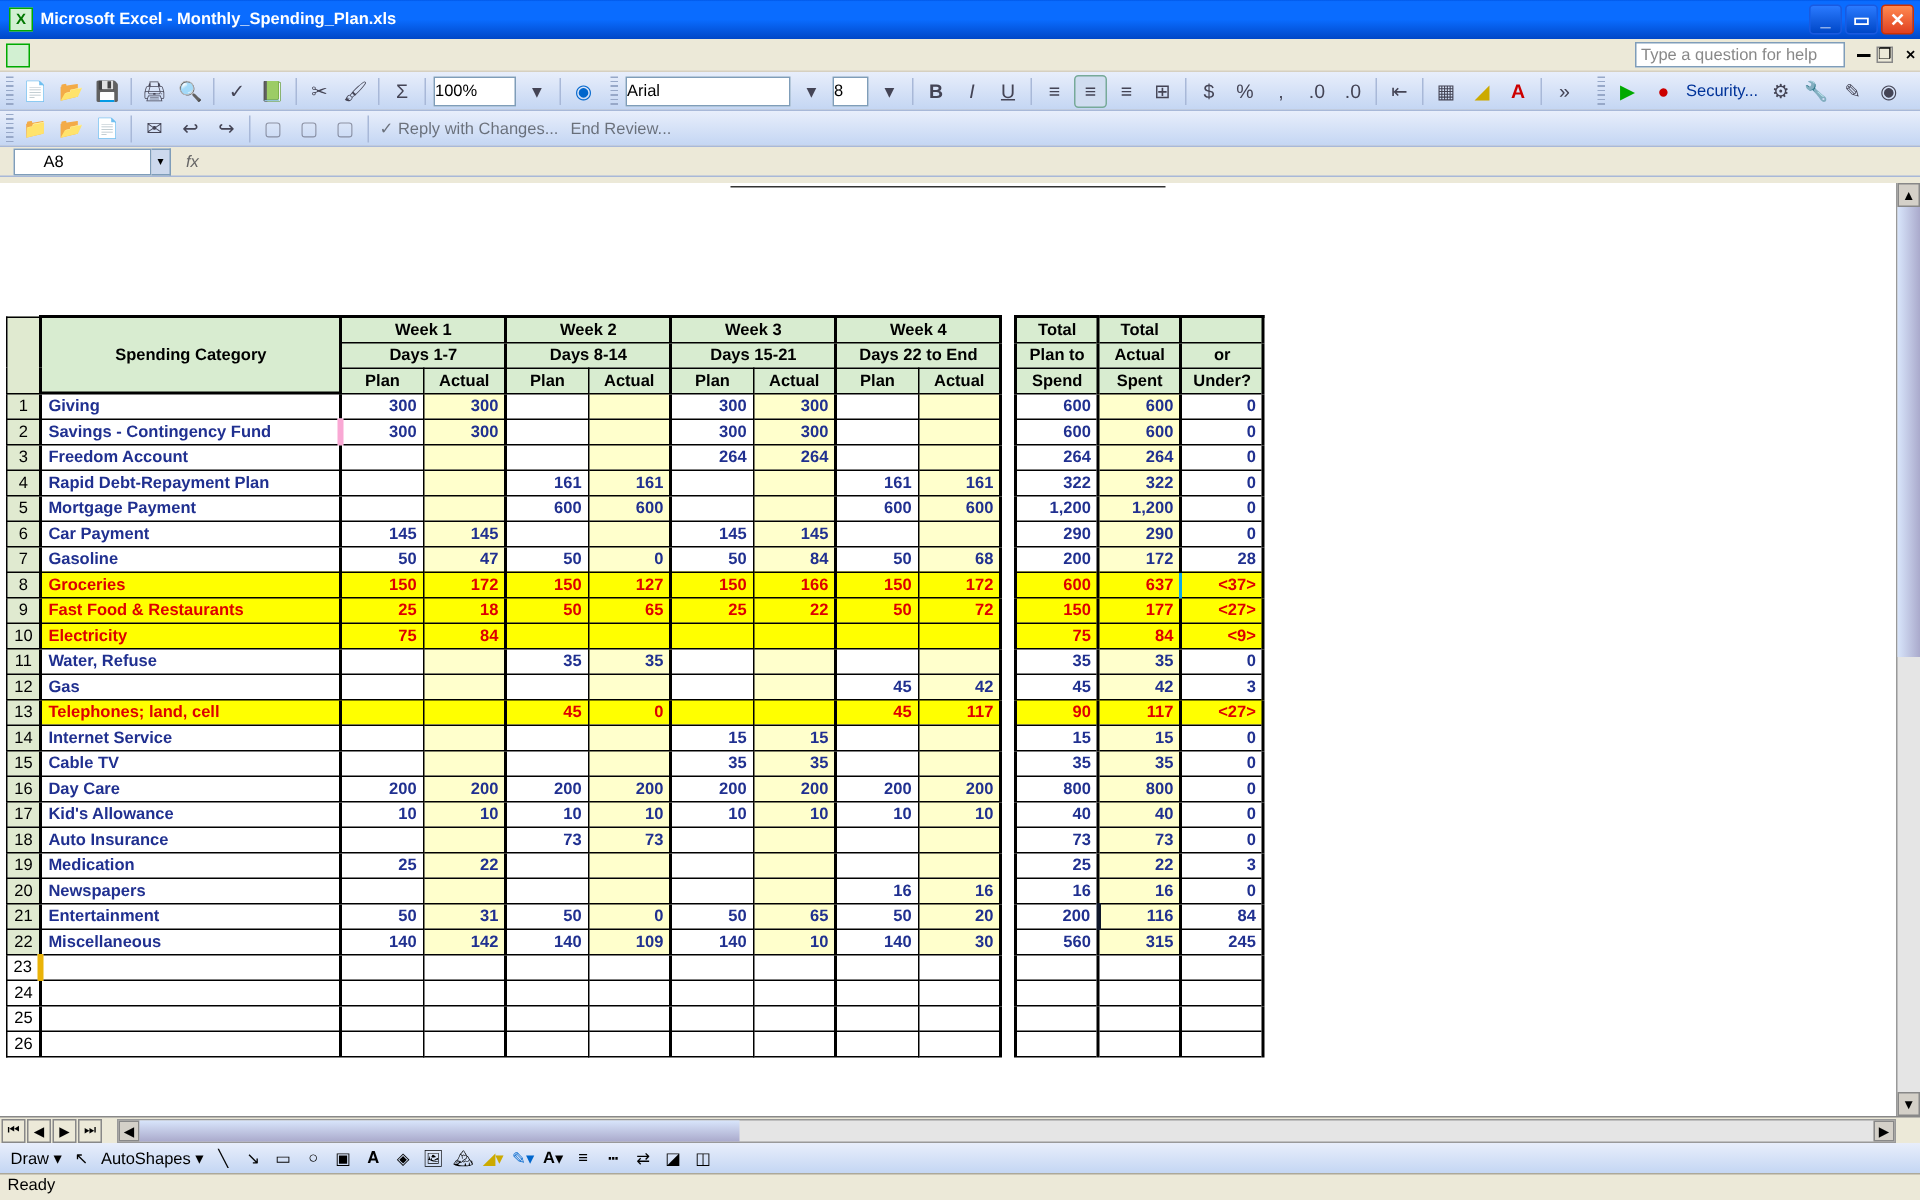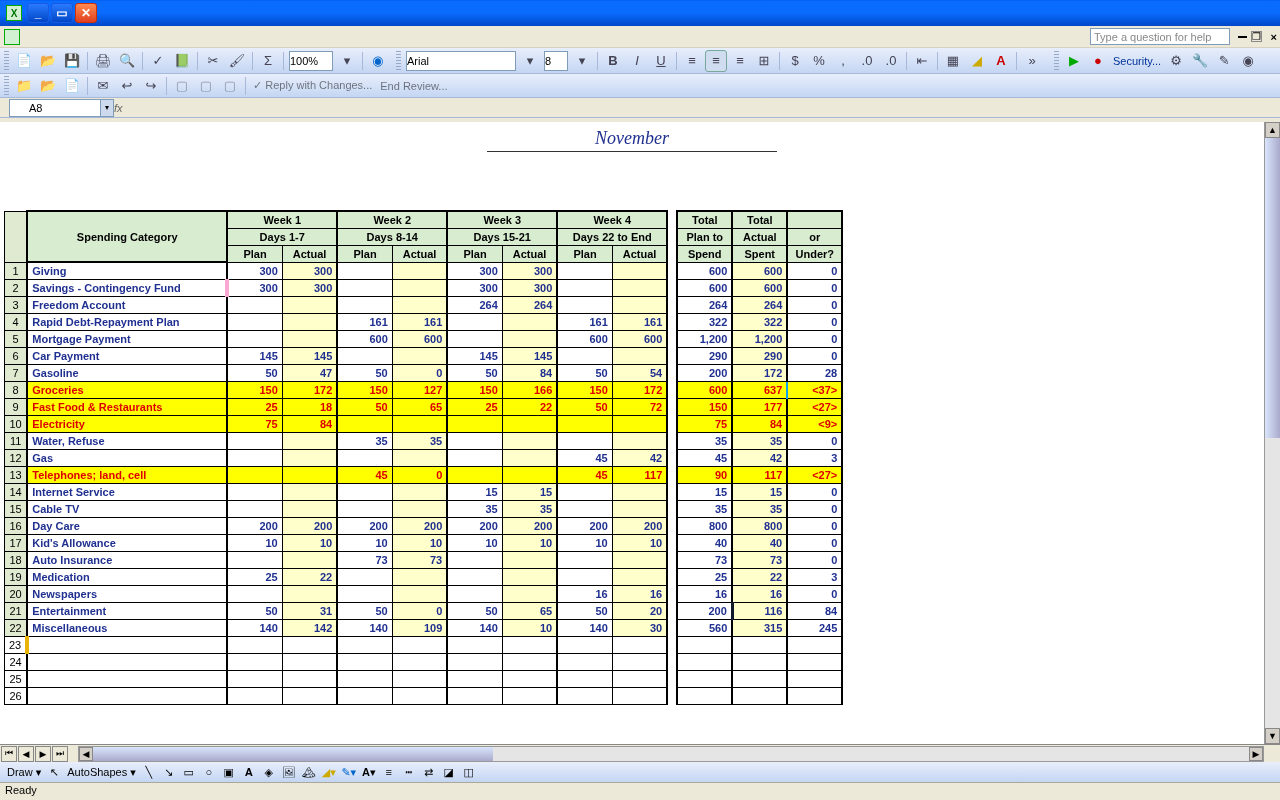--- a/index.html
+++ b/index.html
@@ -29,21 +29,21 @@
 .toolbar .tbtn { width: 22px; height: 22px; margin: 0 1px; border: 1px solid transparent; display: flex; align-items: center; justify-content: center; font-size: 13px; color: #445; cursor:pointer; border-radius:3px;}
 .toolbar .sep { width: 1px; height: 18px; background: #a8b8d8; margin: 0 3px; }
 .toolbar .tsel { height: 20px; font-size: 11px; border: 1px solid #7f9db9; background: white; margin: 0 2px; }
 .toolbar .textlink{color:#003399;cursor:pointer;margin:0 3px;}
 .toolbar .grip{width:5px;height:20px;background:repeating-linear-gradient(to bottom,#97a8c8 0,#97a8c8 1px,transparent 1px,transparent 3px);margin-right:3px;}
 
 
 .fbar { background: #ece9d8; height: 20px; display: flex; align-items: center; border-bottom: 1px solid #a8b8d8; }
 .fbar .namebox { width: 92px; height: 18px; background: white; border: 1px solid #7f9db9; margin-left: 9px; padding-left:19px;font-size:11px;display:flex;align-items:center;}
 .fbar .dropdown{width:13px;height:18px;background:#cdd9ed;border:1px solid #7f9db9;border-left:none;display:flex;align-items:center;justify-content:center;font-size:8px;}
-.fbar .fx { margin:0 0;font-style:italic;color:#666;}
+.fbar .fx { margin:0 10px;font-style:italic;color:#666;}
 
 
 .ws { position: absolute; top: 122px; left: 0; right: 16px; bottom: 56px; background: white; overflow: hidden; }
 .sheet-title { text-align: center; font-size: 24px; font-family: Arial; padding-top:18px; color:#000;}
 .sheet-sub { text-align: center; font-size: 18px; font-style: italic; color: #203090; font-family: 'Times New Roman', serif; margin-top:6px;}
 .sheet-sub-underline{width:290px;border-bottom:1px solid #333;margin:2px auto 18px;}
 
 
 .grid { position:absolute;left:4px;top:88px;right:0;}
 .grid table { border-collapse: collapse; font-size: 11px; font-family: Arial;}
@@ -87,20 +87,21 @@
 .drawbar .tbtn{width:20px;height:18px;display:flex;align-items:center;justify-content:center;}
 
 
 .statusbar{position:absolute;bottom:0;left:0;right:0;height:18px;background:#ece9d8;border-top:1px solid #aca899;padding:1px 5px;}
 </style>
 </head>
 <body>
 
 <div class="titlebar">
   <div class="icon">X</div>
+  <div class="title">Microsoft Excel - Monthly_Spending_Plan.xls</div>
   <div class="winbtns">
     <div class="winbtn minbtn">_</div>
     <div class="winbtn maxbtn">▭</div>
     <div class="winbtn closebtn">✕</div>
   </div>
 </div>
 
 <div class="menubar">
   <div class="small-icon"></div>
   <input class="help-input" value="Type a question for help" style="">
@@ -119,21 +120,21 @@
   <div class="tbtn">🔍</div>
   <div class="sep"></div>
   <div class="tbtn">✓</div>
   <div class="tbtn">📗</div>
   <div class="sep"></div>
   <div class="tbtn">✂</div>
   <div class="tbtn">🖌</div>
   <div class="sep"></div>
   <div class="tbtn">Σ</div>
   <div class="sep"></div>
-  <input class="tsel" style="width: 44px;" value="100%">
+  <input class="tsel" style="width: 55px;" value="100%">
   <div class="tbtn">▾</div>
   <div class="sep"></div>
   <div class="tbtn" style="color:#06c">◉</div>
   <div class="grip" style="margin-left:6px"></div>
   <input class="tsel" style="width: 110px;" value="Arial">
   <div class="tbtn">▾</div>
   <input class="tsel" style="width: 24px;" value="8">
   <div class="tbtn">▾</div>
   <div class="sep"></div>
   <div class="tbtn">
@@ -194,21 +195,20 @@
   <span style="opacity:.5;margin:0 4px">End Review...</span>
 </div>
 
 <div class="fbar">
   <div class="namebox">A8</div>
   <div class="dropdown">▾</div>
   <span class="fx">fx</span>
 </div>
 
 <div class="ws">
-  <div class="sheet-sub">November</div>
   <div class="sheet-sub-underline"></div>
   <div class="grid">
     <table id="spend-table">
         <tbody>
           <tr>
             <th rowspan="3" class="rownum" style="border-right:2px solid #000"></th>
             <th rowspan="3" class="headcell" style="width:200px;border:2px solid #000">Spending Category</th>
             <th colspan="2" class="wkhead" style="border:2px solid #000;border-bottom:none">Week 1</th>
             <th colspan="2" class="wkhead" style="border:2px solid #000;border-bottom:none">Week 2</th>
             <th colspan="2" class="wkhead" style="border:2px solid #000;border-bottom:none">Week 3</th>
@@ -339,21 +339,21 @@
           <tr class="">
             <td class="rownum" style="border-right:2px solid #000">7</td>
             <td class="catcol" style="border-left:2px solid #000;border-right:2px solid #000">Gasoline</td>
             <td class="pcol val" style="border-left:2px solid #000">50</td>
             <td class="acol val" style="border-right:2px solid #000">47</td>
             <td class="pcol val" style="border-left:2px solid #000">50</td>
             <td class="acol val" style="border-right:2px solid #000">0</td>
             <td class="pcol val" style="border-left:2px solid #000">50</td>
             <td class="acol val" style="border-right:2px solid #000">84</td>
             <td class="pcol val" style="border-left:2px solid #000">50</td>
-            <td class="acol val" style="border-right:2px solid #000">54</td>
+            <td class="acol val" style="border-right:2px solid #000">68</td>
             <td class="gap"></td>
             <td class="tcol val" style="border-left:2px solid #000;border-right:2px solid #000">200</td>
             <td class="totacol val" style="border-left:2px solid #000;border-right:2px solid #000">172</td>
             <td class="oucol val" style="border-left:2px solid #000;border-right:2px solid #000">28</td>
           </tr>
           <tr class=" hlrow">
             <td class="rownum" style="border-right:2px solid #000">8</td>
             <td class="catcol highlight" style="border-left:2px solid #000;border-right:2px solid #000">Groceries</td>
             <td class="pcol valred" style="border-left:2px solid #000">150</td>
             <td class="acol valred" style="border-right:2px solid #000">172</td>

